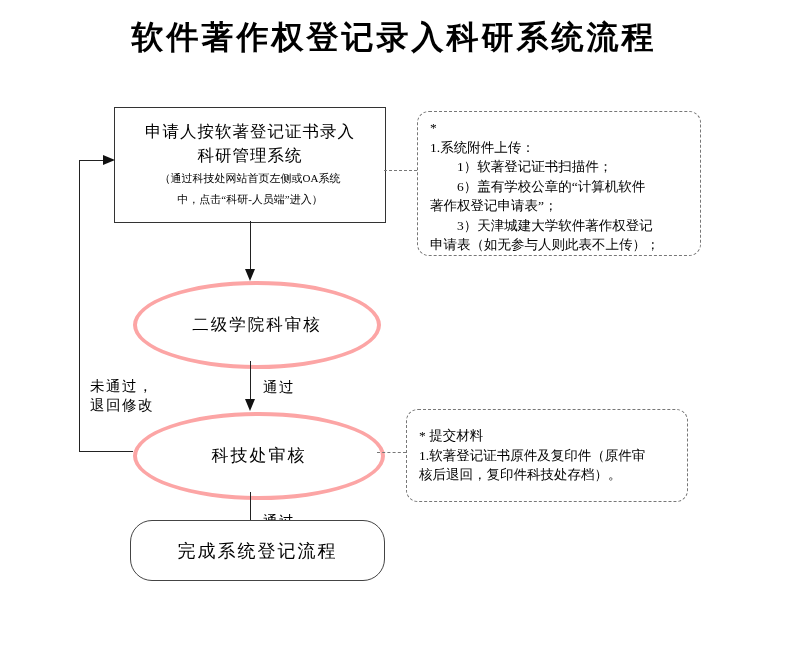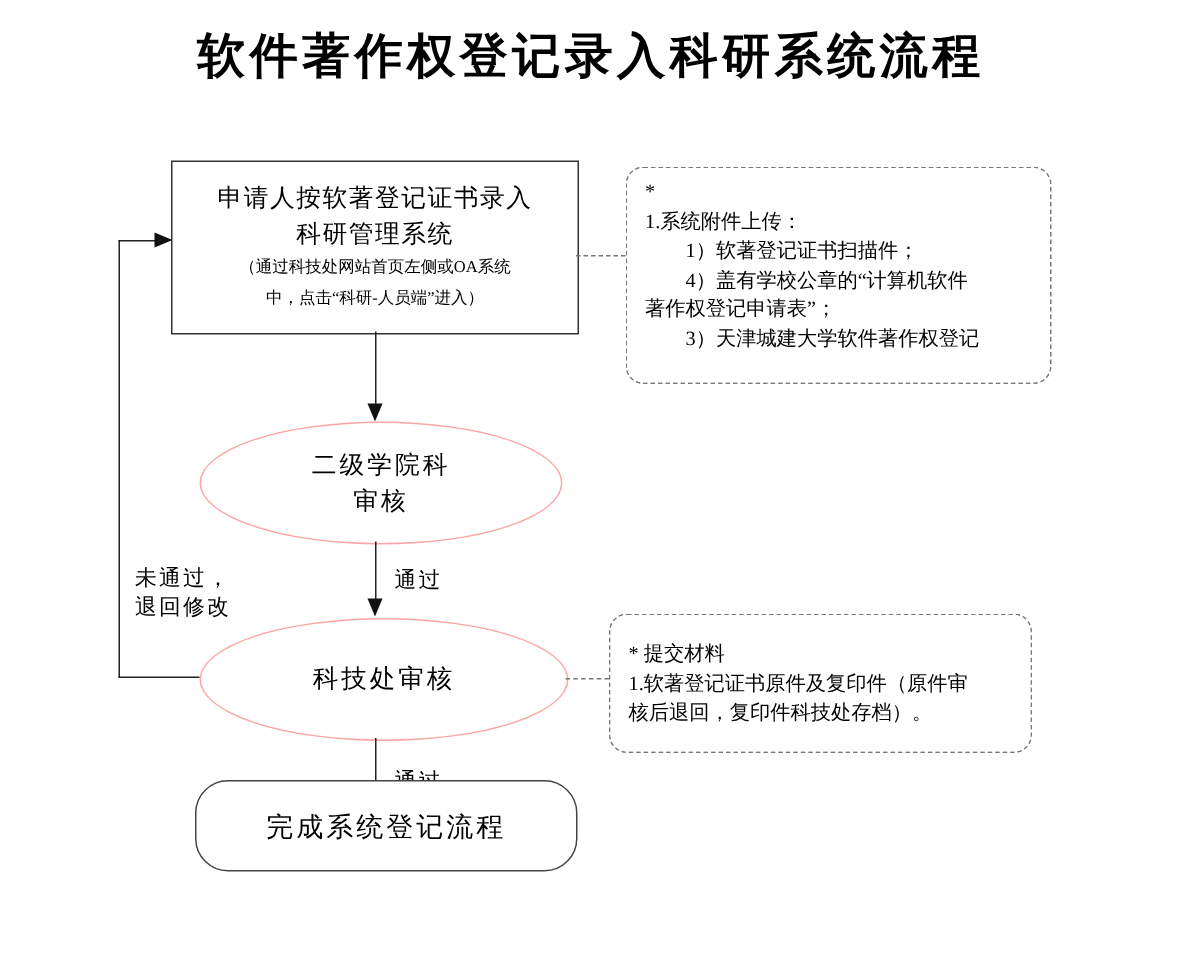--- a/index.html
+++ b/index.html
@@ -30,25 +30,24 @@
     justify-content: center;
     align-items: center;
     text-align: center;
     font-family: Liberation Serif, serif;
   }
   #start-box { left: 114px; top: 107px; width: 270px; height: 114px; }
   #start-box .main { font-size: 16.5px; line-height: 24px; letter-spacing: 1px; }
   #start-box .sub  { font-size: 11px; line-height: 21px; }
   .ellipse-node {
     position: absolute;
-    border: 1px solid #fca5a5;
+    border: 4px solid #fca5a5;
     border-radius: 50%;
     background: #fff;
     display: flex;
-    flex-direction: column;
     justify-content: center;
     align-items: center;
     text-align: left;
     font-size: 16.5px;
     line-height: 24px;
     letter-spacing: 2px;
   }
   #review-college { left: 133px; top: 281px; width: 240px; height: 80px; }
   #review-keji    { left: 133px; top: 412px; width: 244px; height: 80px; font-size: 17px; }
   #end-box {
@@ -124,23 +123,24 @@
     <div class="main">申请人按软著登记证书录入</div>
     <div class="main">科研管理系统</div>
     <div class="sub">（通过科技处网站首页左侧或OA系统</div>
     <div class="sub">中，点击“科研-人员端”进入）</div>
   </div>
 
   <div class="note-box" id="note1">
     <div class="note-line">*</div>
     <div class="note-line">1.系统附件上传：</div>
     <div class="note-line">　　1）软著登记证书扫描件；</div>
-    <div class="note-line">　　4）盖有学校公章的“计算机软件</div>
+    <div class="note-line">　　6）盖有学校公章的“计算机软件</div>
     <div class="note-line">著作权登记申请表”；</div>
     <div class="note-line">　　3）天津城建大学软件著作权登记</div>
+    <div class="note-line">申请表（如无参与人则此表不上传）；</div>
   </div>
 
   <div class="hdash" style="left:384px; top:170px; width:33px;"></div>
 
   <div class="vline" style="left:250px; top:221px; height:49px;"></div>
   <div class="arrow-down" style="left:245px; top:269px;"></div>
 
   <div class="ellipse-node" id="review-college">
     <div>二级学院科</div>
     <div>审核</div>

